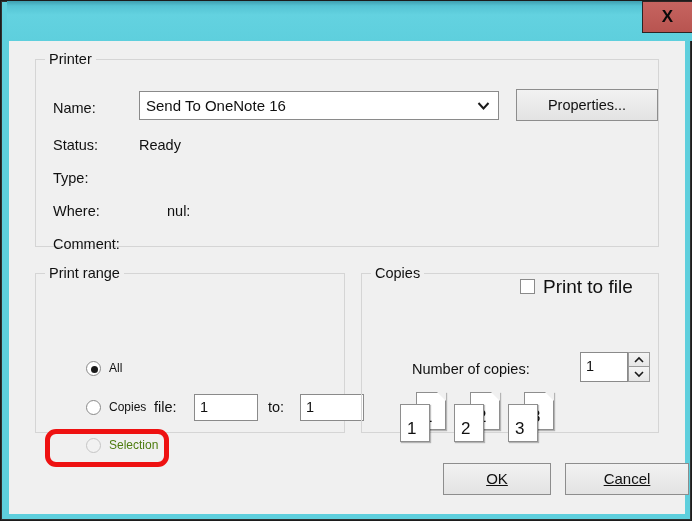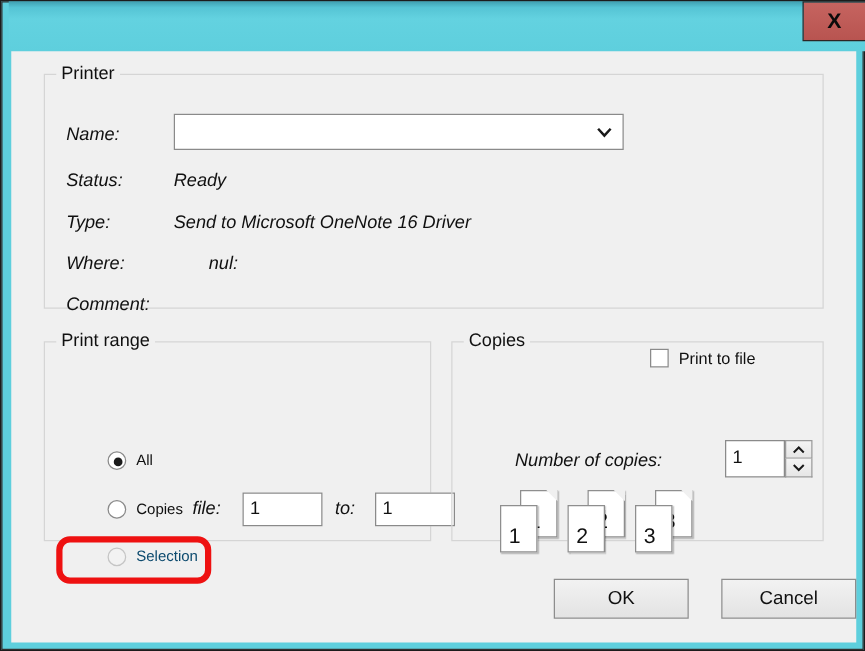--- a/index.html
+++ b/index.html
@@ -107,21 +107,20 @@
   #group-range    { left: 26px; top: 232px; width: 310px; height: 160px; }
   #group-copies   { left: 352px; top: 232px; width: 298px; height: 160px; }
 
   
   .lbl {
     position: absolute;
     font-size: 14.5px;
     color: #101010;
     line-height: 18px;
     white-space: nowrap;
-    font-style: italic;
   }
 
   
   #lbl-name     { left: 44px;  top: 58px; }
   #lbl-status   { left: 44px;  top: 95px; }
   #lbl-type     { left: 44px;  top: 128px; }
   #lbl-where    { left: 44px;  top: 161px; }
   #lbl-comment  { left: 44px;  top: 194px; }
 
   #val-status   { left: 130px; top: 95px; }
@@ -188,21 +187,21 @@
     left: 0; top: 0;
     width: 15px; height: 15px;
     box-sizing: border-box;
     background: #ffffff;
     border: 1px solid #8a8a8a;
   }
   .checkbox-label {
     position: absolute;
     left: 23px;
     top: -2px;
-    font-size: 13px;
+    font-size: 19px;
     color: #101010;
     white-space: nowrap;
     line-height: 19px;
   }
 
   #chk-print-to-file { left: 511px; top: 238px; }
   #chk-collate       { left: 577px; top: 381px; }
 
   
   .radio-wrap {
@@ -231,21 +230,21 @@
   }
   .radio-label {
     position: absolute;
     left: 23px;
     top: -2px;
     font-size: 12px;
     color: #101010;
     white-space: nowrap;
     line-height: 19px;
   }
-  .radio-label.disabled { color: #0c4a6e; }
+  .radio-label.disabled { color: #4d7c0f; }
 
   #radio-all       { left: 50px; top: 87px; }
   #radio-pages     { left: 50px; top: 126px; }
   #radio-selection { left: 50px; top: 164px; }
 
   
 
   
   .textinput {
     position: absolute;
@@ -350,23 +349,23 @@
   }
 
   
   .dlg-button {
     position: absolute;
     box-sizing: border-box;
     background: linear-gradient(to bottom, #f2f2f2 0%, #e3e3e3 100%);
     border: 1px solid #8d8d8d;
     cursor: pointer;
   }
-  .dlg-button .btn-text { line-height: 30px; font-size: 15px; }
+  .dlg-button .btn-text { line-height: 30px; font-size: 15px; text-decoration: underline; }
   #btn-ok     { left: 434px; top: 422px; width: 108px; height: 32px; }
-  #btn-cancel { left: 568px; top: 422px; width: 108px; height: 32px; }
+  #btn-cancel { left: 556px; top: 422px; width: 124px; height: 32px; }
 
   
   #annotation-selection {
     position: absolute;
     left: 36px;
     top: 388px;
     width: 124px;
     height: 38px;
     box-sizing: border-box;
     border: 5px solid #ee1111;
@@ -388,31 +387,34 @@
 
   <div id="client">
 
     <div class="groupbox" id="group-printer">
       <div class="group-label">Printer</div>
     </div>
 
     <div class="lbl" id="lbl-name">Name:</div>
 
     <div id="printer-combo">
+      <div id="printer-combo-text">Send To OneNote 16</div>
       <svg id="printer-combo-arrow" viewBox="0 0 15 15">
         <path d="M2.5 5 L7.5 10.5 L12.5 5" fill="none" stroke="#1a1a1a" stroke-width="2"></path>
       </svg>
     </div>
 
+    <div id="properties-button">
+      <div class="btn-text">Properties...</div>
+    </div>
 
     <div class="lbl" id="lbl-status">Status:</div>
     <div class="lbl" id="val-status">Ready</div>
 
     <div class="lbl" id="lbl-type">Type:</div>
-    <div class="lbl" id="val-type">Send to Microsoft OneNote 16 Driver</div>
 
     <div class="lbl" id="lbl-where">Where:</div>
     <div class="lbl" id="val-where">nul:</div>
 
     <div class="lbl" id="lbl-comment">Comment:</div>
     <div class="lbl" id="val-comment"></div>
 
     <div class="checkbox-wrap" id="chk-print-to-file">
       <div class="checkbox-box"></div>
       <div class="checkbox-label">Print to file</div>

